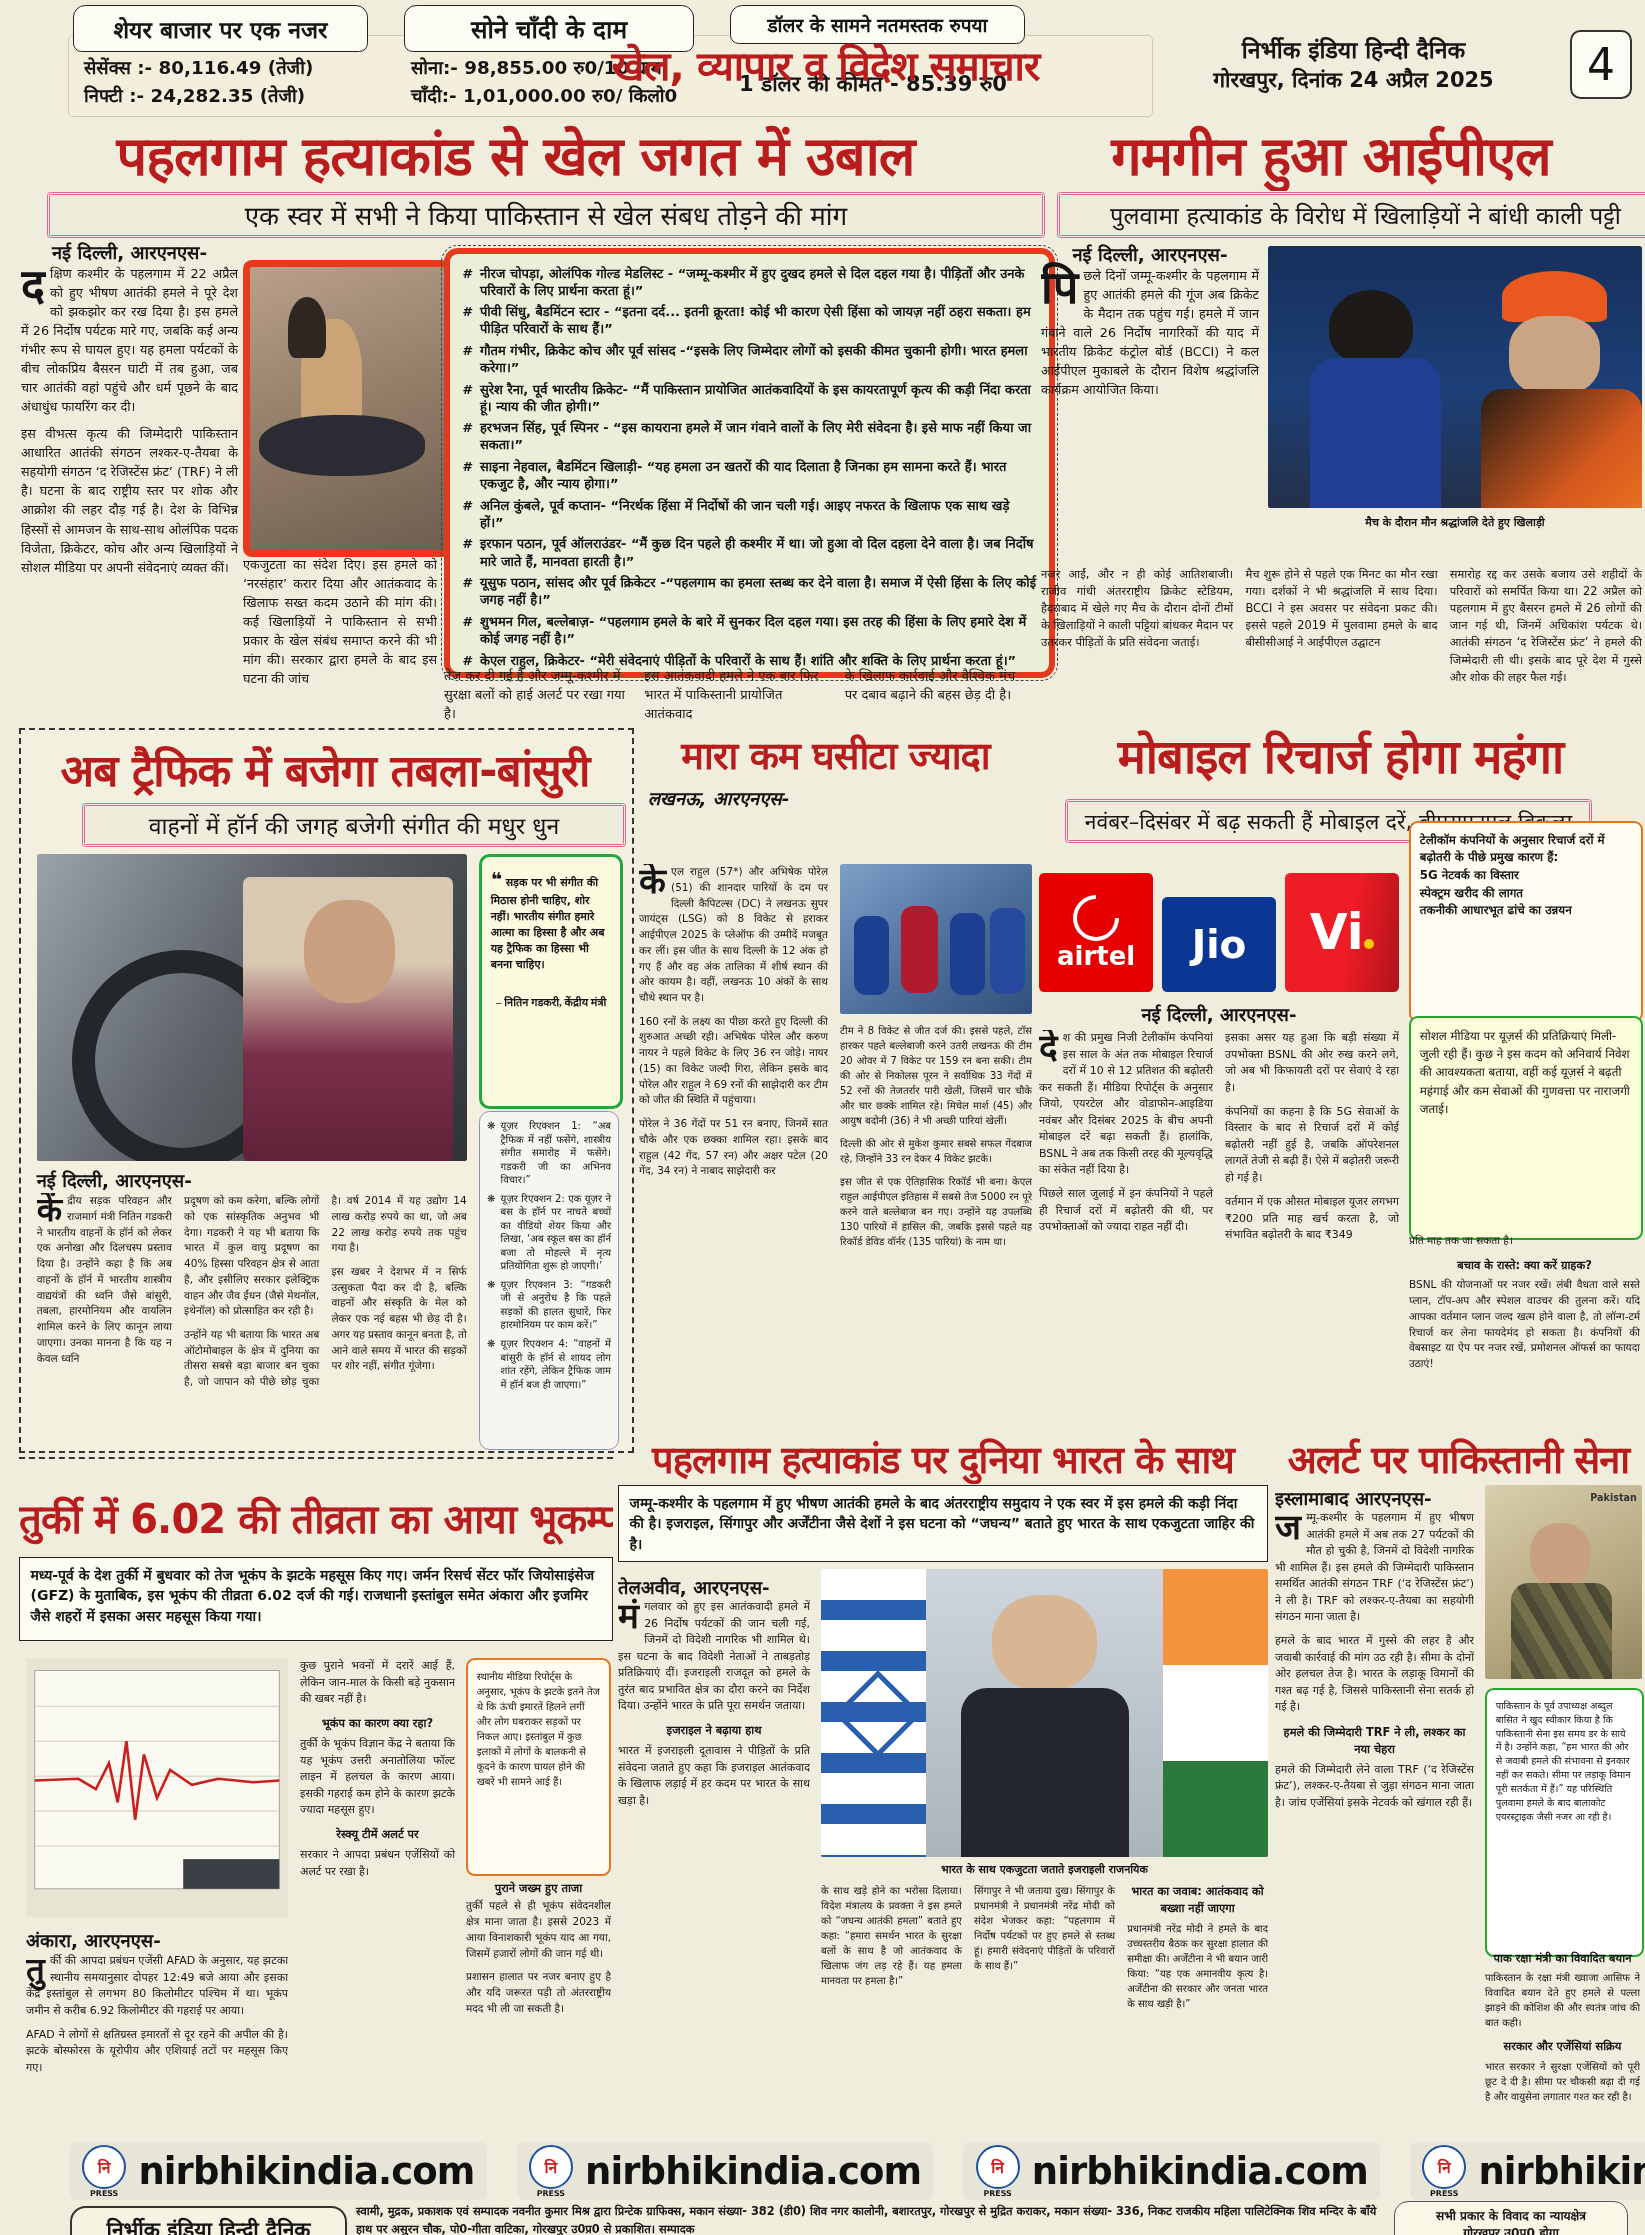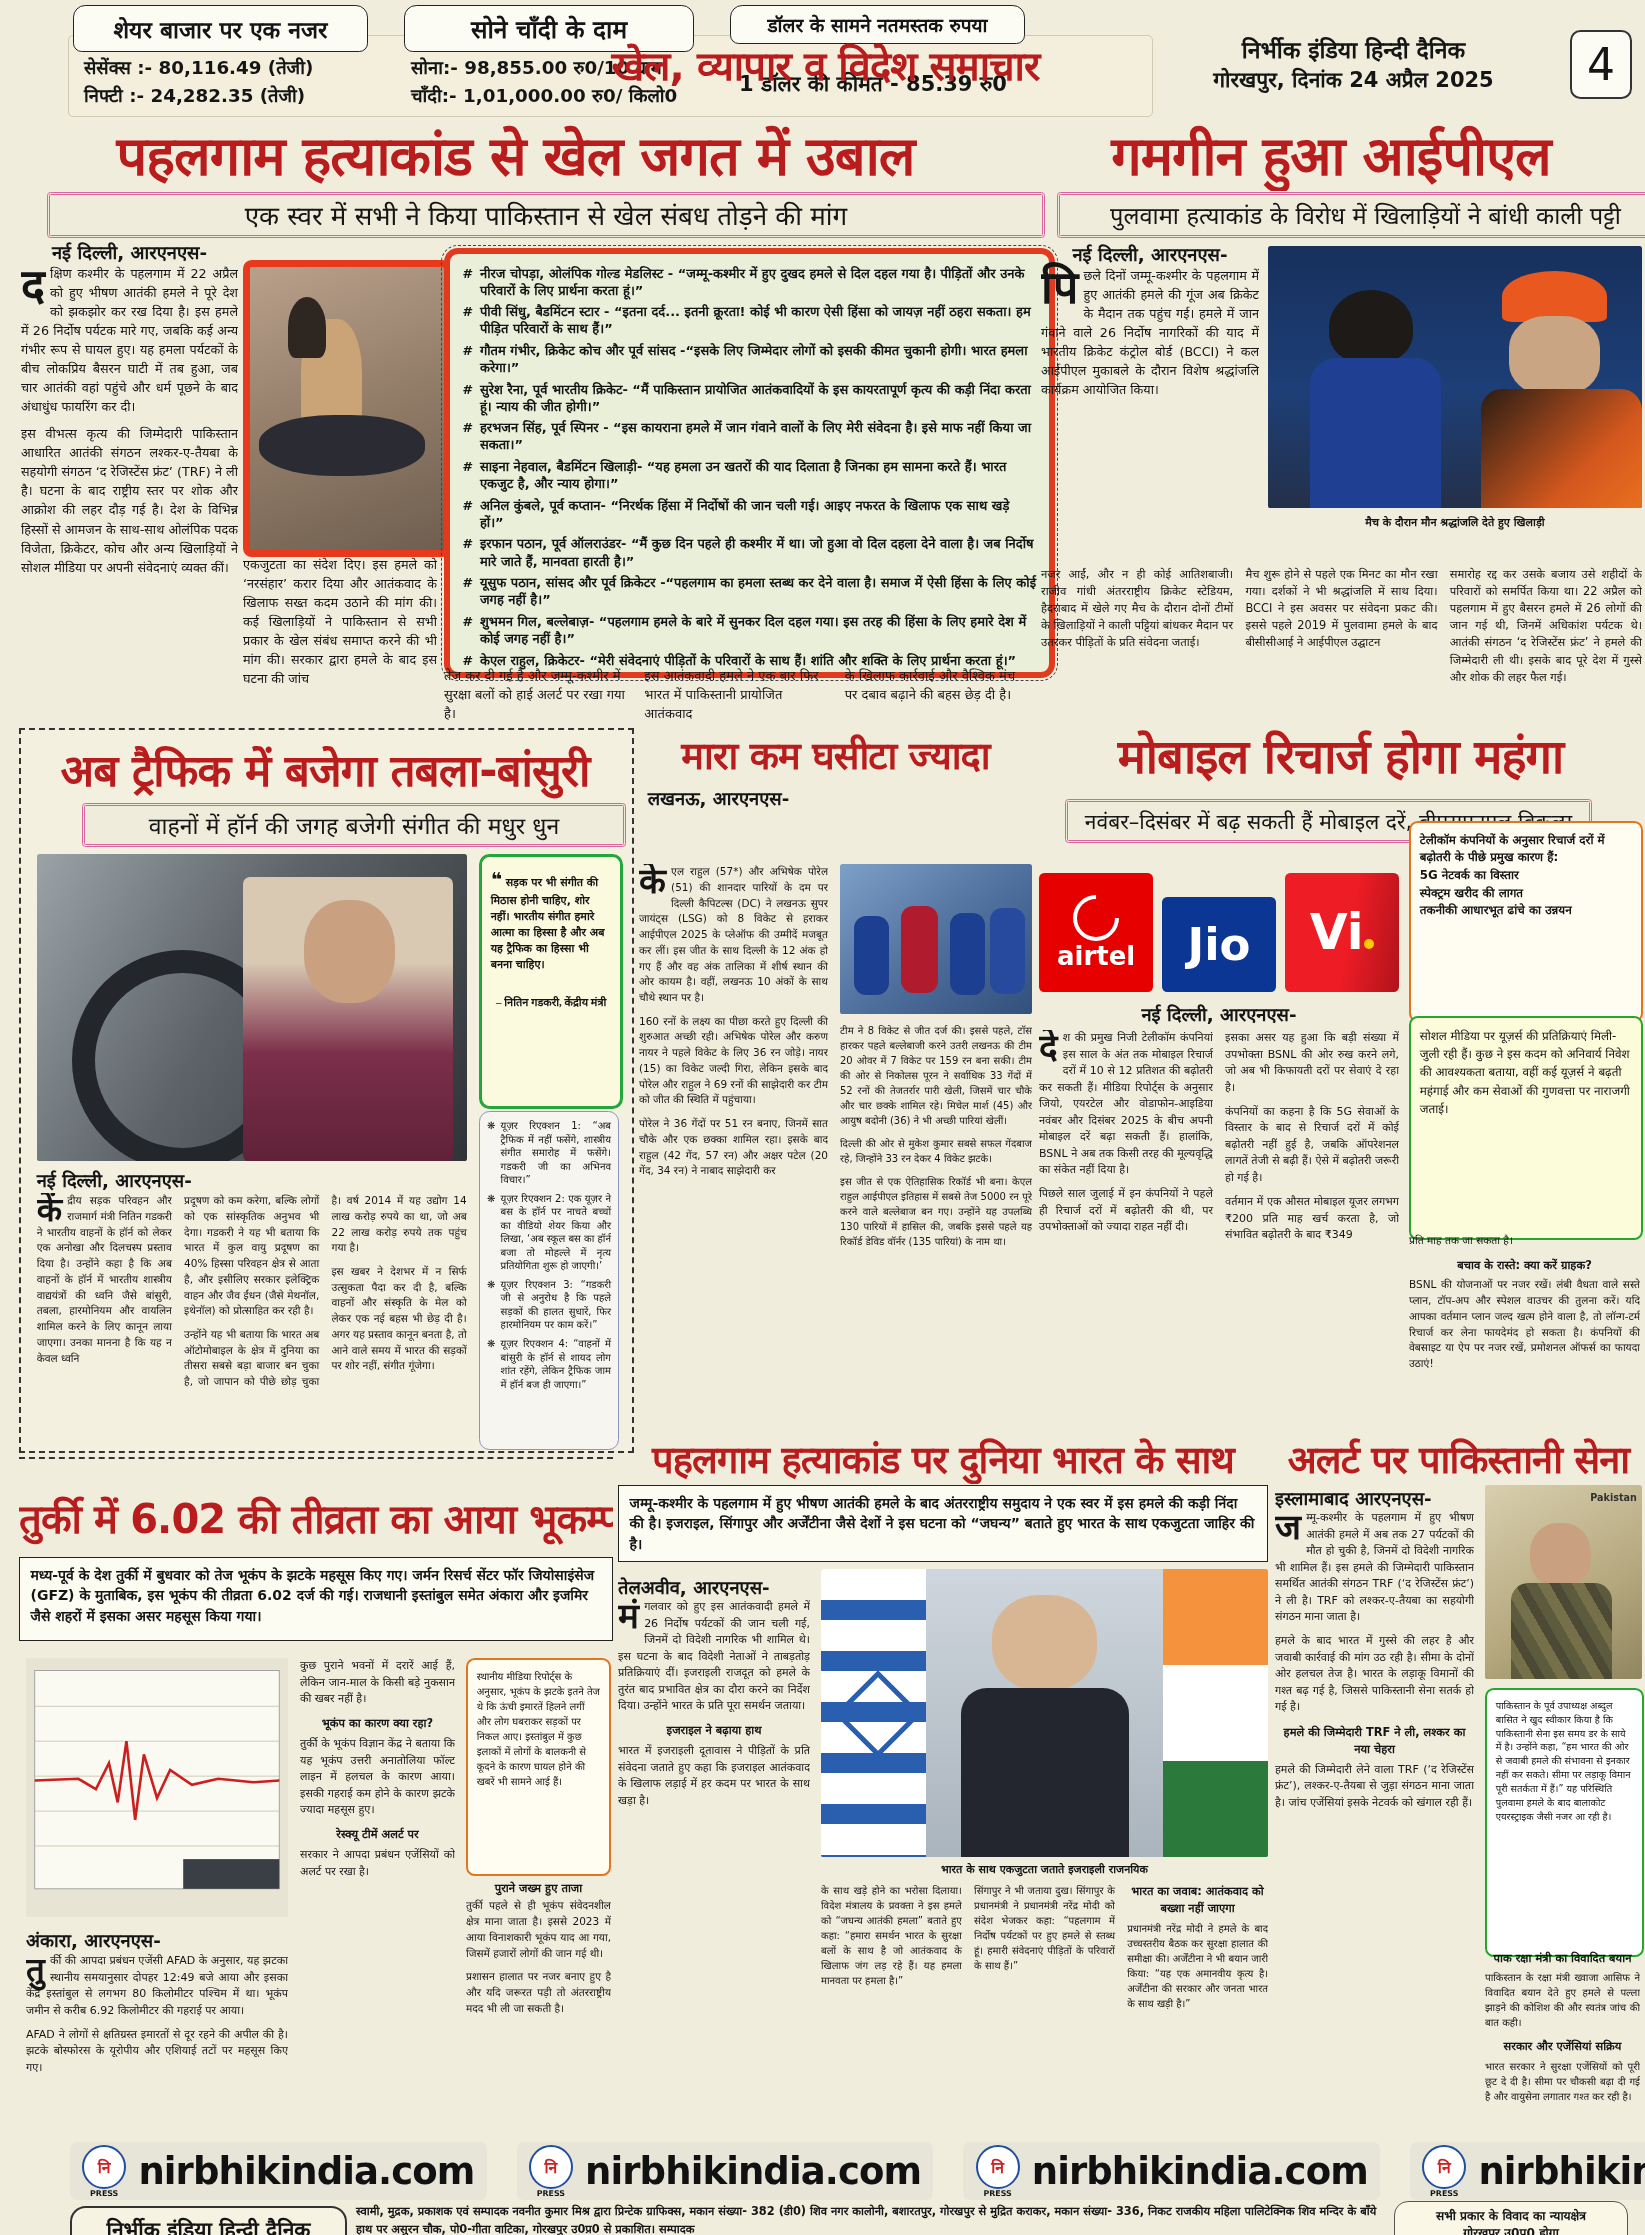--- a/index.html
+++ b/index.html
@@ -216,21 +216,21 @@
     <div class="abs cols3 body j" style="left:15.7px;top:463px;width:430px;height:246px;font-size:10.5px;overflow:hidden;">
       <p><span class="drop" style="font-size:33px;">कें</span><span>द्रीय सड़क परिवहन और राजमार्ग मंत्री नितिन गडकरी ने भारतीय वाहनों के हॉर्न को लेकर एक अनोखा और दिलचस्प प्रस्ताव दिया है। उन्होंने कहा है कि अब वाहनों के हॉर्न में भारतीय शास्त्रीय वाद्ययंत्रों की ध्वनि जैसे बांसुरी, तबला, हारमोनियम और वायलिन शामिल करने के लिए कानून लाया जाएगा। उनका मानना है कि यह न केवल ध्वनि</span></p>
       <p>प्रदूषण को कम करेगा, बल्कि लोगों को एक सांस्कृतिक अनुभव भी देगा। गडकरी ने यह भी बताया कि भारत में कुल वायु प्रदूषण का 40% हिस्सा परिवहन क्षेत्र से आता है, और इसीलिए सरकार इलेक्ट्रिक वाहन और जैव ईंधन (जैसे मेथनॉल, इथेनॉल) को प्रोत्साहित कर रही है।</p>
         <p>उन्होंने यह भी बताया कि भारत अब ऑटोमोबाइल के क्षेत्र में दुनिया का तीसरा सबसे बड़ा बाजार बन चुका है, जो जापान को पीछे छोड़ चुका है। वर्ष 2014 में यह उद्योग 14 लाख करोड़ रुपये का था, जो अब 22 लाख करोड़ रुपये तक पहुंच गया है।</p>
         <p>इस खबर ने देशभर में न सिर्फ उत्सुकता पैदा कर दी है, बल्कि वाहनों और संस्कृति के मेल को लेकर एक नई बहस भी छेड़ दी है। अगर यह प्रस्ताव कानून बनता है, तो आने वाले समय में भारत की सड़कों पर शोर नहीं, संगीत गूंजेगा।</p>
     </div>
   </div>
 
   <div class="abs" style="left:639px;top:728px;width:393px;height:699px;">
     <div class="hl nowrap c" style="font-size:38px;">मारा कम घसीटा ज्यादा</div>
-    <div class="byline" style="margin:5.2px 0 0 8.7px;">लखनऊ, आरएनएस-</div>
+    <div class="byline" style="margin:5.2px 0 0 8.7px;font-style:italic;">लखनऊ, आरएनएस-</div>
     <div class="abs body j" style="left:0;top:136px;width:189px;height:559px;font-size:10.5px;overflow:hidden;">
       <p><span class="drop" style="font-size:35px;">के</span><span>एल राहुल (57*) और अभिषेक पोरेल (51) की शानदार पारियों के दम पर दिल्ली कैपिटल्स (DC) ने लखनऊ सुपर जायंट्स (LSG) को 8 विकेट से हराकर आईपीएल 2025 के प्लेऑफ की उम्मीदें मजबूत कर लीं। इस जीत के साथ दिल्ली के 12 अंक हो गए हैं और वह अंक तालिका में शीर्ष स्थान की ओर कायम है। वहीं, लखनऊ 10 अंकों के साथ चौथे स्थान पर है।</span></p>
       <p>160 रनों के लक्ष्य का पीछा करते हुए दिल्ली की शुरुआत अच्छी रही। अभिषेक पोरेल और करुण नायर ने पहले विकेट के लिए 36 रन जोड़े। नायर (15) का विकेट जल्दी गिरा, लेकिन इसके बाद पोरेल और राहुल ने 69 रनों की साझेदारी कर टीम को जीत की स्थिति में पहुंचाया।</p>
         <p>पोरेल ने 36 गेंदों पर 51 रन बनाए, जिनमें सात चौके और एक छक्का शामिल रहा। इसके बाद राहुल (42 गेंद, 57 रन) और अक्षर पटेल (20 गेंद, 34 रन) ने नाबाद साझेदारी कर</p>
     </div>
     <div class="abs photo" style="left:201px;top:136px;width:192px;height:150px;background:linear-gradient(140deg,#7da0c8,#4d6d9a 55%,#32507c);">
       <div style="position:absolute;left:14px;top:52px;width:35px;height:79px;background:#1d3f92;border-radius:12.2px;"></div>
       <div style="position:absolute;left:61px;top:42px;width:37px;height:87px;background:#b01c2e;border-radius:12.2px;"></div>
       <div style="position:absolute;left:110px;top:49px;width:35px;height:82px;background:#1d3f92;border-radius:12.2px;"></div>
       <div style="position:absolute;left:150px;top:44px;width:35px;height:86px;background:#274a9e;border-radius:12.2px;"></div>
@@ -245,21 +245,21 @@
   <div class="abs" style="left:1039px;top:723px;width:603px;height:727px;">
     <div class="hl nowrap c" style="font-size:47px;">मोबाइल रिचार्ज होगा महंगा</div>
     <div class="pink" style="margin-top:12.2px;width:521px;height:38px;font-size:21px;">
         <span>नवंबर–दिसंबर में बढ़ सकती हैं मोबाइल दरें, बीएसएनएल विकल्प</span>
       </div>
     <div class="abs" style="left:0;top:150px;width:360px;height:119px;display:flex;gap:8.7px;">
       <div class="logoblk" style="flex:1;background:#e60000;flex-direction:column;font-size:26px;">
         <div style="width:38px;height:38px;border:4.4px solid #fff;border-radius:50%;border-top-color:transparent;transform:rotate(45deg);"></div>
         <span>airtel</span>
       </div>
-      <div class="logoblk" style="flex:1;background:#0b3694;font-size:45px;margin-top:24px;">
+      <div class="logoblk" style="flex:1;background:#0b3694;font-size:39px;margin-top:24px;">
           <span>Jio</span>
         </div>
       <div class="logoblk" style="flex:1;background:linear-gradient(100deg,#ee1c25 55%,#b0131b);font-size:49px;">
           <span>Vi</span>
           <span style="width:10.5px;height:10.5px;background:#ffcc00;border-radius:50%;margin-top:23px;"></span>
         </div>
     </div>
     <div class="byline c abs" style="left:0;top:278px;width:360px;">नई दिल्ली, आरएनएस-</div>
     <div class="abs cols2 body j" style="left:0;top:307px;width:360px;height:417px;font-size:11px;overflow:hidden;">
       <p><span class="drop" style="font-size:35px;">दे</span><span>श की प्रमुख निजी टेलीकॉम कंपनियां इस साल के अंत तक मोबाइल रिचार्ज दरों में 10 से 12 प्रतिशत की बढ़ोतरी कर सकती हैं। मीडिया रिपोर्ट्स के अनुसार जियो, एयरटेल और वोडाफोन-आइडिया नवंबर और दिसंबर 2025 के बीच अपनी मोबाइल दरें बढ़ा सकती हैं। हालांकि, BSNL ने अब तक किसी तरह की मूल्यवृद्धि का संकेत नहीं दिया है।</span></p>

